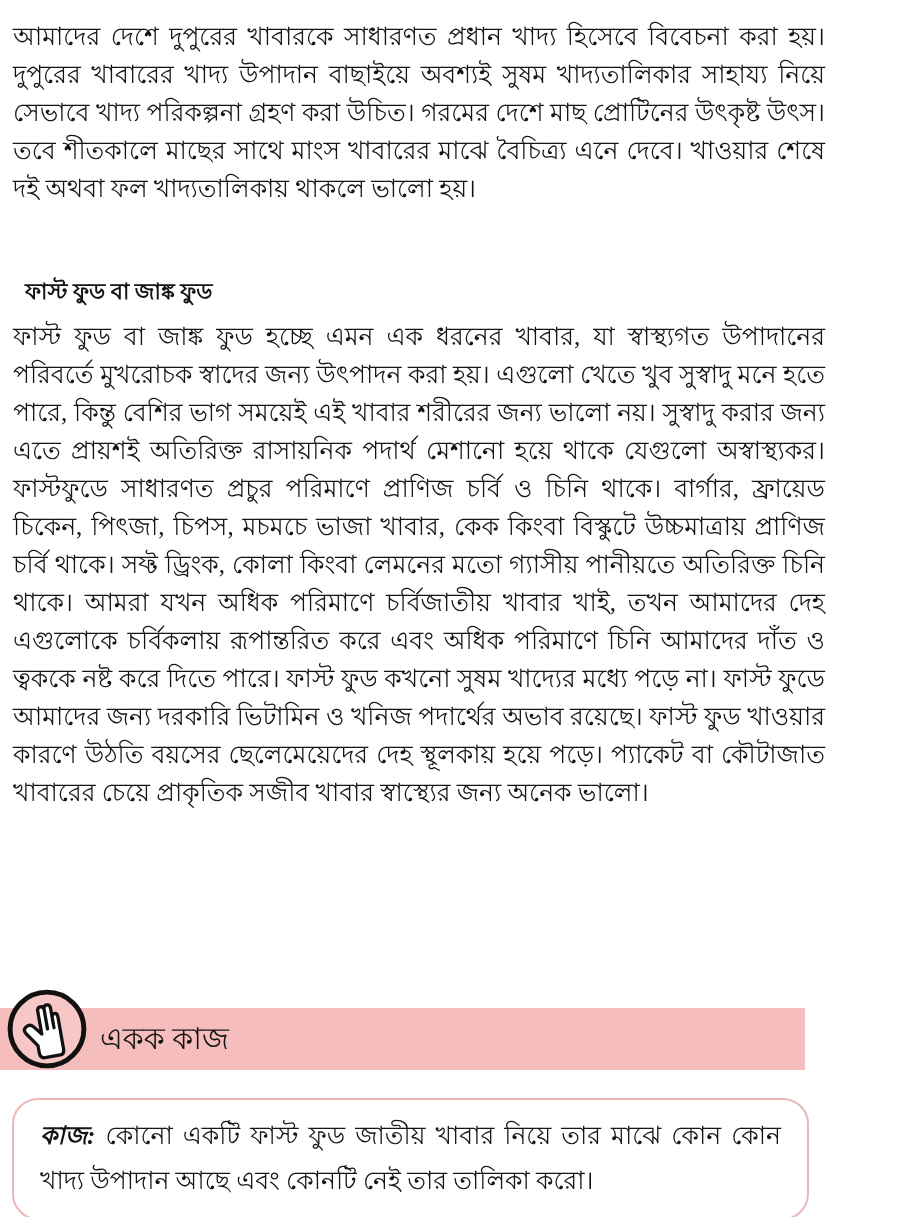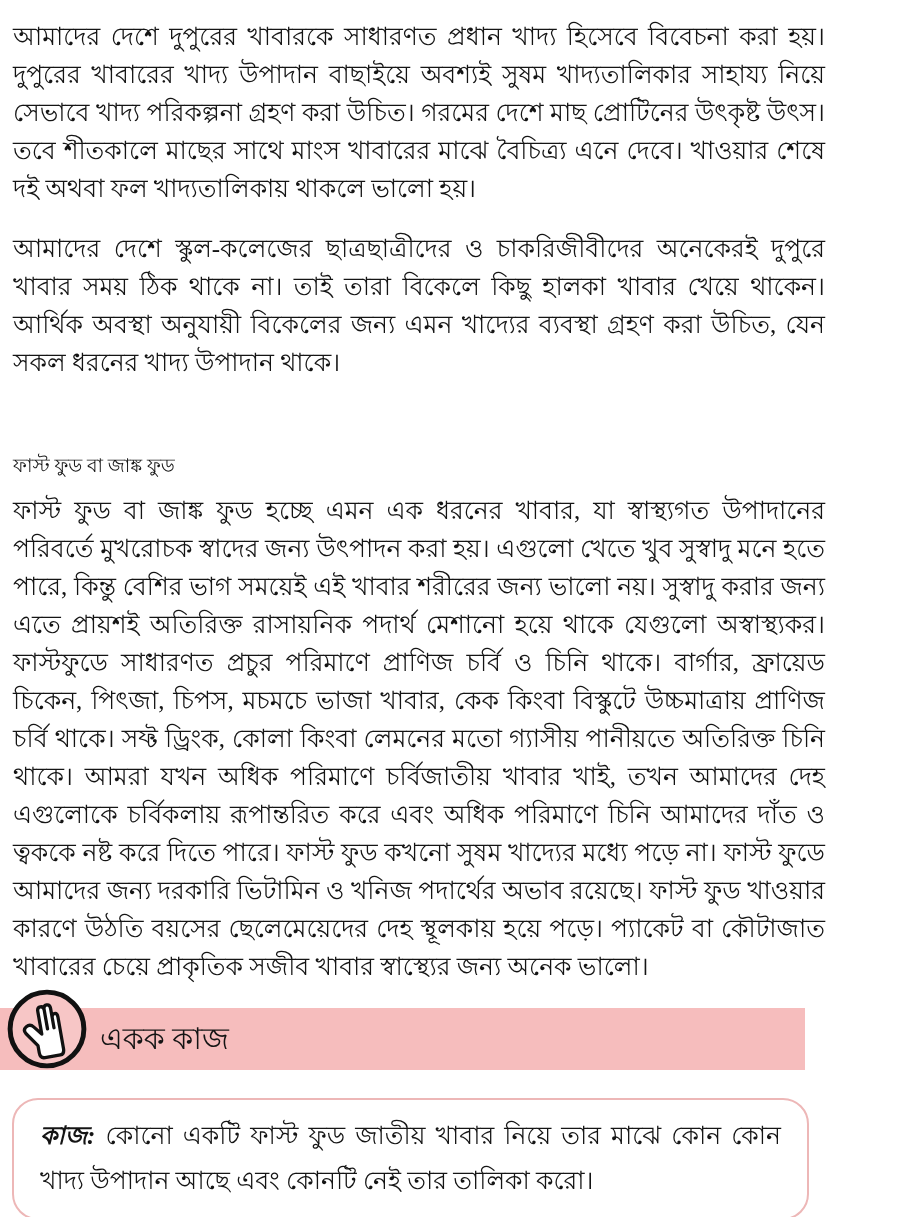--- a/index.html
+++ b/index.html
@@ -19,23 +19,23 @@
     padding: 18px 11px 0 13px;
   }
   .body-para {
     margin: 0 0 22px 0;
     font-size: 25px;
     line-height: 38px;
     text-align: justify;
     text-justify: inter-word;
   }
   .section-heading {
-    margin: 64px 0 6px 0;
-    font-size: 19px;
-    font-weight: normal;
+    margin: 64px 0 6px 12px;
+    font-size: 22px;
+    font-weight: bold;
     line-height: 40px;
   }
   .activity-banner {
     position: relative;
     height: 62px;
     margin: 0 31px 0 0;
     background: var(--banner-pink, #F6BDBD);
   }
   .activity-label {
     position: absolute;
@@ -65,21 +65,20 @@
   }
   .task-label { font-weight: bold; font-style: italic; }
 </style>
 </head>
 <body>
 
 <div class="page">
 
   <div class="text-area">
     <p class="body-para">আমাদের দেশে দুপুরের খাবারকে সাধারণত প্রধান খাদ্য হিসেবে বিবেচনা করা হয়। দুপুরের খাবারের খাদ্য উপাদান বাছাইয়ে অবশ্যই সুষম খাদ্যতালিকার সাহায্য নিয়ে সেভাবে খাদ্য পরিকল্পনা গ্রহণ করা উচিত। গরমের দেশে মাছ প্রোটিনের উৎকৃষ্ট উৎস। তবে শীতকালে মাছের সাথে মাংস খাবারের মাঝে বৈচিত্র্য এনে দেবে। খাওয়ার শেষে দই অথবা ফল খাদ্যতালিকায় থাকলে ভালো হয়।</p>
-    <p class="body-para">আমাদের দেশে স্কুল-কলেজের ছাত্রছাত্রীদের ও চাকরিজীবীদের অনেকেরই দুপুরে খাবার সময় ঠিক থাকে না। তাই তারা বিকেলে কিছু হালকা খাবার খেয়ে থাকেন। আর্থিক অবস্থা অনুযায়ী বিকেলের জন্য এমন খাদ্যের ব্যবস্থা গ্রহণ করা উচিত, যেন সকল ধরনের খাদ্য উপাদান থাকে।</p>
 
     <h2 class="section-heading">ফাস্ট ফুড বা জাঙ্ক ফুড</h2>
     <p class="body-para">ফাস্ট ফুড বা জাঙ্ক ফুড হচ্ছে এমন এক ধরনের খাবার, যা স্বাস্থ্যগত উপাদানের পরিবর্তে মুখরোচক স্বাদের জন্য উৎপাদন করা হয়। এগুলো খেতে খুব সুস্বাদু মনে হতে পারে, কিন্তু বেশির ভাগ সময়েই এই খাবার শরীরের জন্য ভালো নয়। সুস্বাদু করার জন্য এতে প্রায়শই অতিরিক্ত রাসায়নিক পদার্থ মেশানো হয়ে থাকে যেগুলো অস্বাস্থ্যকর। ফাস্টফুডে সাধারণত প্রচুর পরিমাণে প্রাণিজ চর্বি ও চিনি থাকে। বার্গার, ফ্রায়েড চিকেন, পিৎজা, চিপস, মচমচে ভাজা খাবার, কেক কিংবা বিস্কুটে উচ্চমাত্রায় প্রাণিজ চর্বি থাকে। সফ্ট ড্রিংক, কোলা কিংবা লেমনের মতো গ্যাসীয় পানীয়তে অতিরিক্ত চিনি থাকে। আমরা যখন অধিক পরিমাণে চর্বিজাতীয় খাবার খাই, তখন আমাদের দেহ এগুলোকে চর্বিকলায় রূপান্তরিত করে এবং অধিক পরিমাণে চিনি আমাদের দাঁত ও ত্বককে নষ্ট করে দিতে পারে। ফাস্ট ফুড কখনো সুষম খাদ্যের মধ্যে পড়ে না। ফাস্ট ফুডে আমাদের জন্য দরকারি ভিটামিন ও খনিজ পদার্থের অভাব রয়েছে। ফাস্ট ফুড খাওয়ার কারণে উঠতি বয়সের ছেলেমেয়েদের দেহ স্থূলকায় হয়ে পড়ে। প্যাকেট বা কৌটাজাত খাবারের চেয়ে প্রাকৃতিক সজীব খাবার স্বাস্থ্যের জন্য অনেক ভালো।</p>
   </div>
 
   <div class="activity-banner">
     <span class="hand-badge">
       <svg width="82" height="82" viewBox="0 0 100 100" xmlns="http://www.w3.org/2000/svg">
         <circle cx="50" cy="50" r="45" fill="#F7C6C6" stroke="#111111" stroke-width="6"></circle>
         <g transform="rotate(-10 50 52)">

